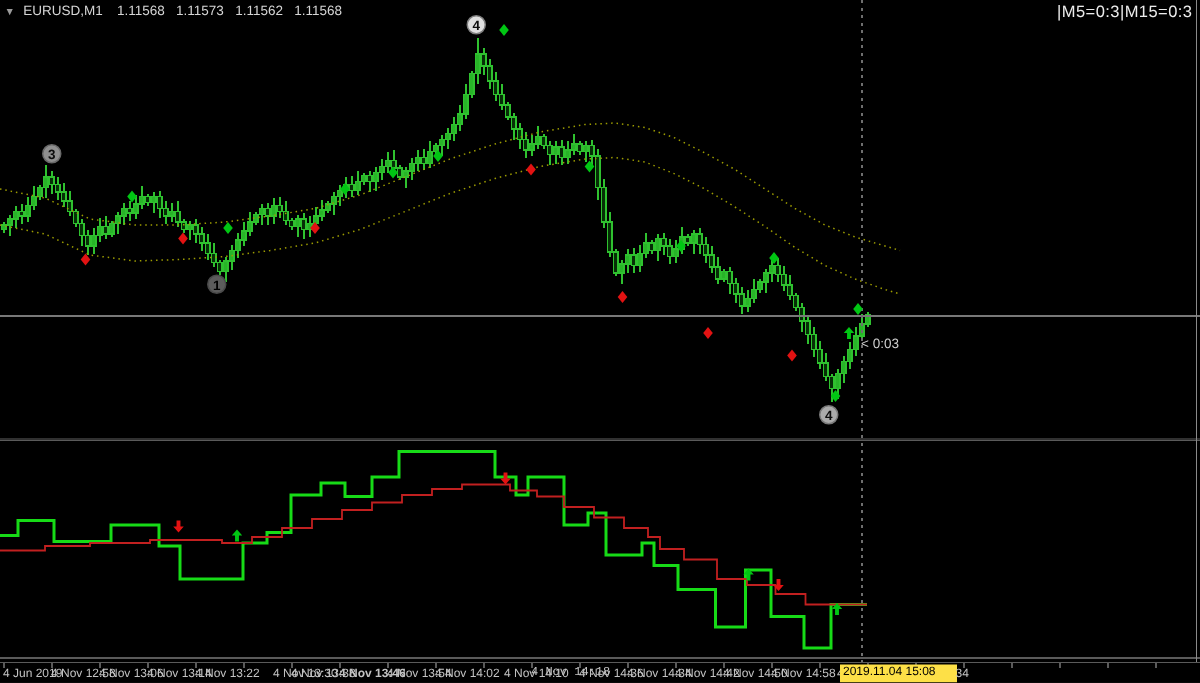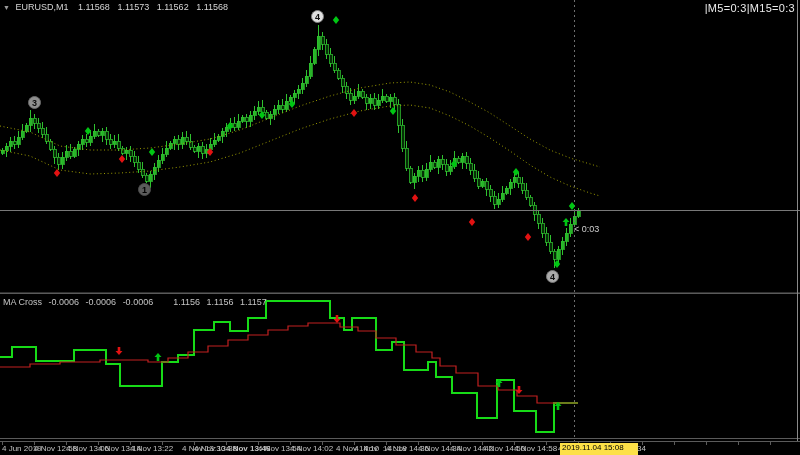--- a/index.html
+++ b/index.html
@@ -402,30 +402,20 @@
     <span class="num">1.11568</span>
     <span class="num">1.11573</span>
     <span class="num">1.11562</span>
     <span class="num">1.11568</span>
   </div>
 
   <div class="txt" id="timers">|M5=0:3|M15=0:3</div>
 
   <div class="txt" id="countdown">&lt; 0:03</div>
 
-  <div class="txt" id="ma-label">
-    <span>MA Cross</span>
-    <span>-0.0006</span>
-    <span>-0.0006</span>
-    <span>-0.0006</span>
-    <span class="gap"></span>
-    <span>1.1156</span>
-    <span>1.1156</span>
-    <span>1.1157</span>
-  </div>
 
   <div class="circled" id="circle-top">4</div>
   <div class="circled" id="circle-left">3</div>
   <div class="circled" id="circle-mid">1</div>
   <div class="circled" id="circle-bottom">4</div>
 
   <div id="axis-layer">
       <div class="axis-label" style="left: 2px;">4 Jun 2019</div>
       <div class="axis-label" style="left: 34px;">4 Nov 12:58</div>
       <div class="axis-label" style="left: 66px;">4 Nov 13:06</div>

